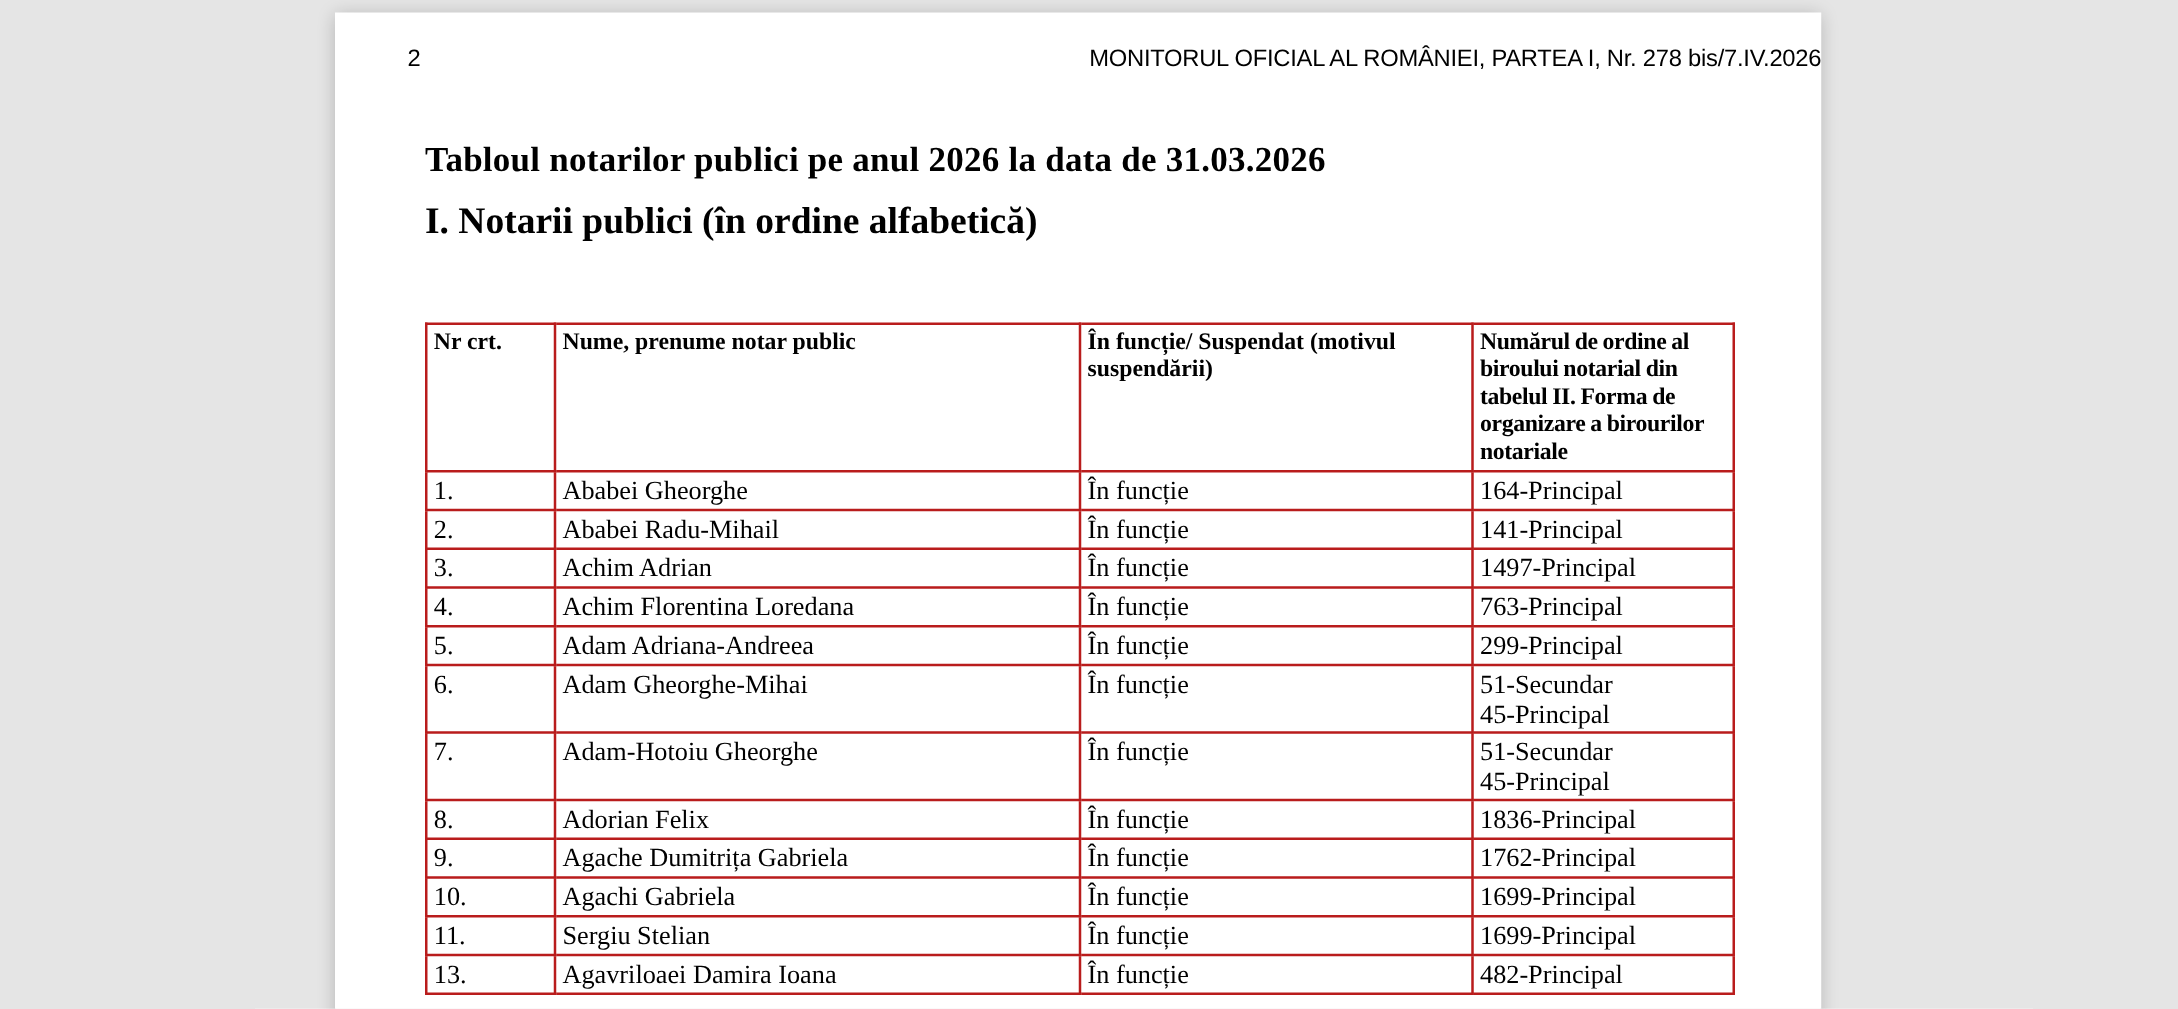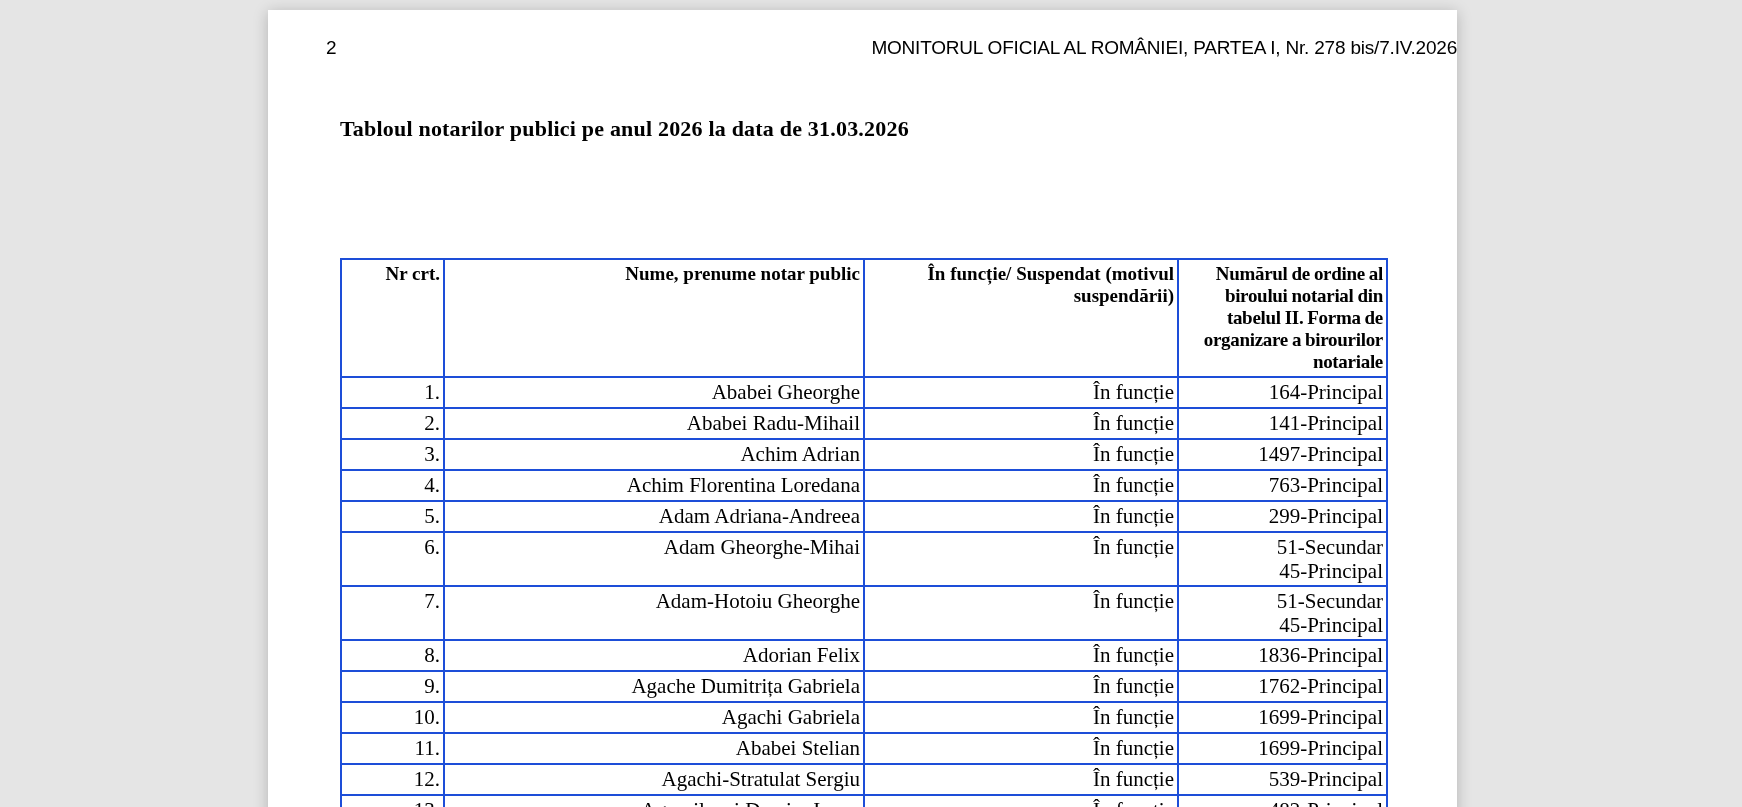--- a/index.html
+++ b/index.html
@@ -19,36 +19,36 @@
   }
   .running-header {
     position:absolute; top:27px; left:0; width:100%;
     font-family:"Liberation Sans", sans-serif;
     font-size:19px; letter-spacing:-0.2px;
   }
   .page-number { position:absolute; left:58px; top:0; }
   .journal-title { text-align:right; }
   .title-block { position:absolute; left:72px; top:102px; }
   .doc-title {
-    font-size:22px; font-weight:bold; line-height:34px; letter-spacing:0.2px;
+    font-size:28px; font-weight:bold; line-height:34px; letter-spacing:0.2px;
     white-space:nowrap;
   }
   .section-heading {
     font-size:30px; font-weight:bold; line-height:34px; margin-top:14px;
     white-space:nowrap;
   }
   table.notaries {
     position:absolute; left:72px; top:248px;
     width:1046px;
     border-collapse:collapse; table-layout:fixed;
   }
   th, td {
-    border:2px solid #1d4ed8;
+    border:2px solid #b91c1c;
     vertical-align:top;
-    text-align:right;
+    text-align:left;
     overflow:hidden;
     hyphens:none;
   }
   th {
     font-size:19px; font-weight:bold; line-height:22px;
     padding:3px 3px 3px 5px;
     height:118px;
   }
   th.col-office-h { letter-spacing:-0.3px; word-spacing:-0.5px; }
   td {
@@ -67,20 +67,21 @@
 
 <div class="page">
 
   <div class="running-header">
     <span class="page-number">2</span>
     <div class="journal-title">MONITORUL OFICIAL AL ROMÂNIEI, PARTEA I, Nr. 278 bis/7.IV.2026</div>
   </div>
 
   <div class="title-block">
     <div class="doc-title">Tabloul notarilor publici pe anul 2026 la data de 31.03.2026</div>
+    <div class="section-heading">I. Notarii publici (în ordine alfabetică)</div>
   </div>
 
   <table class="notaries">
     <colgroup>
       <col class="w-nr">
         <col class="w-name">
         <col class="w-status">
         <col class="w-office">
     </colgroup>
     <thead>
@@ -169,32 +170,24 @@
         <tr class="row">
           <td>10.</td>
           <td>Agachi Gabriela</td>
           <td>În funcție</td>
           <td>
             <div>1699-Principal</div>
           </td>
         </tr>
         <tr class="row">
           <td>11.</td>
-          <td>Ababei Stelian</td>
+          <td>Sergiu Stelian</td>
           <td>În funcție</td>
           <td>
             <div>1699-Principal</div>
-          </td>
-        </tr>
-        <tr class="row">
-          <td>12.</td>
-          <td>Agachi-Stratulat Sergiu</td>
-          <td>În funcție</td>
-          <td>
-            <div>539-Principal</div>
           </td>
         </tr>
         <tr class="row">
           <td>13.</td>
           <td>Agavriloaei Damira Ioana</td>
           <td>În funcție</td>
           <td>
             <div>482-Principal</div>
           </td>
         </tr>

